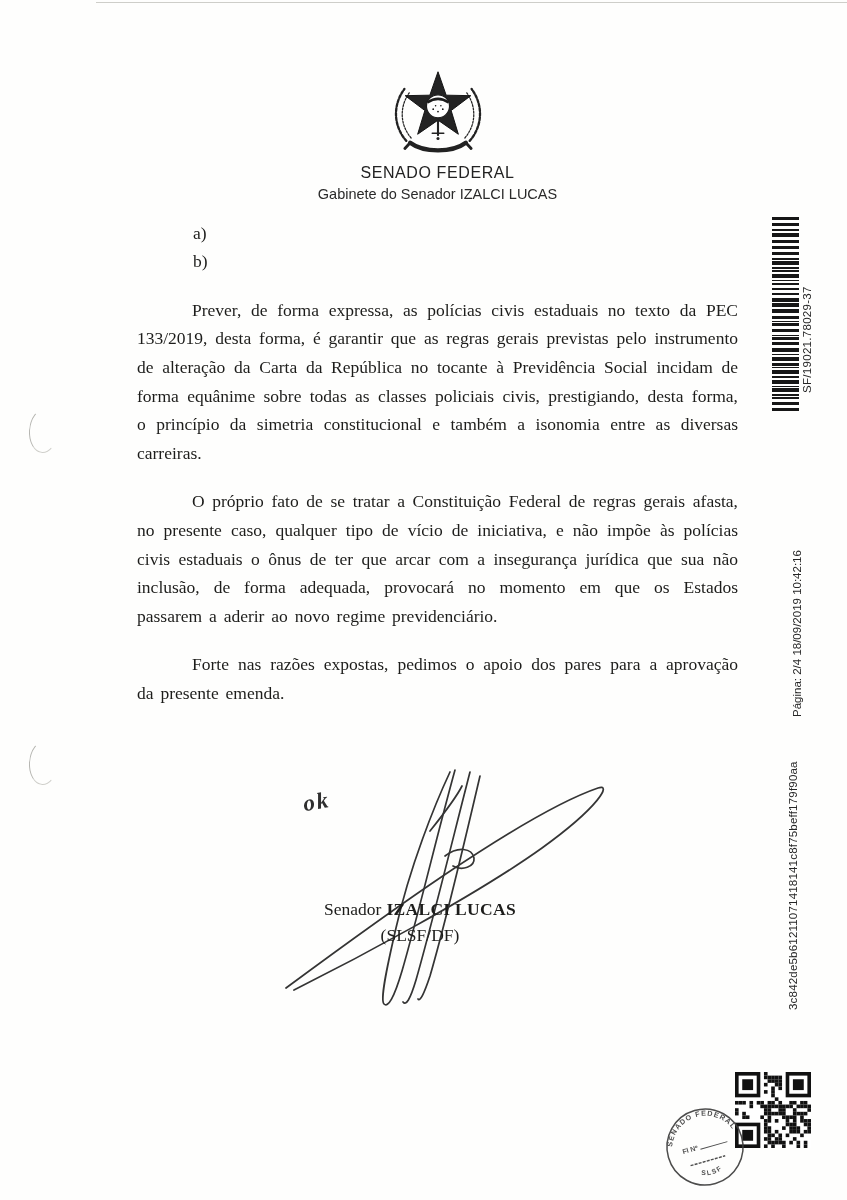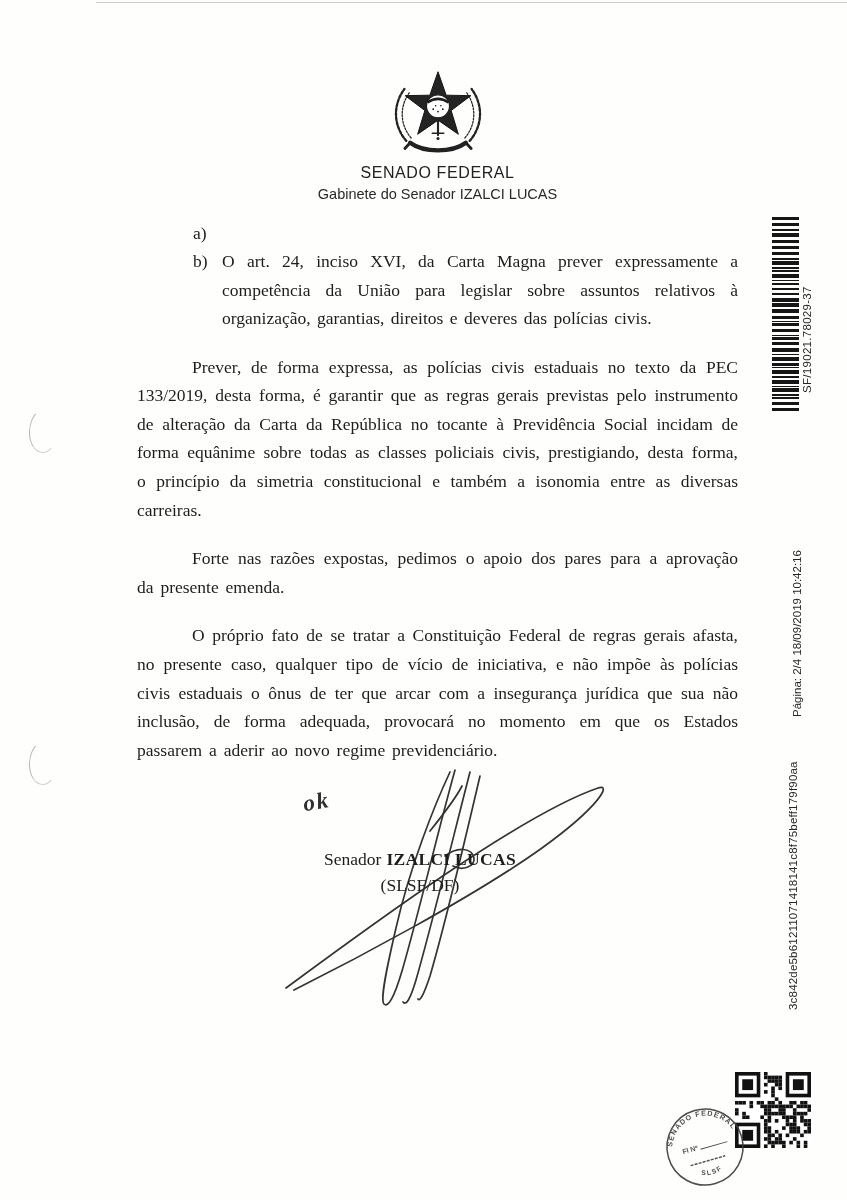--- a/index.html
+++ b/index.html
@@ -23,21 +23,21 @@
   .li-marker{width:29px; flex:0 0 29px; margin-left:56px;}
   .li-text{flex:1; text-align:justify;}
 
   .body-par{
     margin:20px 0 0 0; font-size:17.5px; line-height:28.6px;
     text-align:justify; text-indent:55px; word-spacing:2.5px;
   }
 
   .place-date{position:absolute; left:265px; top:752px; font-size:17.5px; word-spacing:2px;}
 
-  .signer-block{position:absolute; left:260px; top:846px; width:320px; text-align:center; font-size:17.5px; line-height:26px;}
+  .signer-block{position:absolute; left:260px; top:896px; width:320px; text-align:center; font-size:17.5px; line-height:26px;}
   .signer-prefix{margin-right:5px;}
   .signer-name{font-weight:bold; letter-spacing:.3px;}
 
   .ok-note{
     position:absolute; left:303px; top:789px;
     font-style:italic; font-weight:600; font-size:23px; color:#2f2f2f;
     transform:rotate(-10deg); letter-spacing:2px;
   }
 
   .signature-svg{position:absolute; left:270px; top:756px; width:350px; height:264px;}
@@ -112,27 +112,26 @@
       <div class="org-name">SENADO FEDERAL</div>
       <div class="office-name">Gabinete do Senador IZALCI LUCAS</div>
     </div>
 
     <ol class="alpha-list">
       <li>
         <span class="li-marker">a)</span>
       </li>
       <li>
         <span class="li-marker">b)</span>
-        <span class="li-text">O art. 24, inciso XVI, da Carta Magna prever expressamente a competência da União para legislar sobre assuntos relativos à organização, garantias, direitos e deveres das polícias civis.</span>
       </li>
     </ol>
 
     <p class="body-par">Prever, de forma expressa, as polícias civis estaduais no texto da PEC 133/2019, desta forma, é garantir que as regras gerais previstas pelo instrumento de alteração da Carta da República no tocante à Previdência Social incidam de forma equânime sobre todas as classes policiais civis, prestigiando, desta forma, o princípio da simetria constitucional e também a isonomia entre as diversas carreiras.</p>
+    <p class="body-par">O próprio fato de se tratar a Constituição Federal de regras gerais afasta, no presente caso, qualquer tipo de vício de iniciativa,  e não impõe às polícias civis estaduais o ônus de ter que arcar com a insegurança jurídica que sua não inclusão, de forma adequada, provocará no momento em que os Estados passarem a aderir ao novo regime previdenciário.</p>
     <p class="body-par">Forte nas razões expostas, pedimos o apoio dos pares para a aprovação da presente emenda.</p>
-    <p class="body-par">O próprio fato de se tratar a Constituição Federal de regras gerais afasta, no presente caso, qualquer tipo de vício de iniciativa,  e não impõe às polícias civis estaduais o ônus de ter que arcar com a insegurança jurídica que sua não inclusão, de forma adequada, provocará no momento em que os Estados passarem a aderir ao novo regime previdenciário.</p>
   </div>
 
 
   <div class="ok-note">ok</div>
 
   <svg class="signature-svg" viewBox="0 0 350 264">
     <g fill="none" stroke="#1f1f1f" stroke-width="1.7" stroke-linecap="round" opacity=".9">
       <path d="M 16,232 C 100,170 252,58 328,32 C 342,27 330,50 272,92 C 202,142 82,205 24,234"></path>
       <path d="M 185,14 C 168,75 148,160 132,215 C 124,242 118,252 114,248 C 110,244 116,215 126,172 C 140,110 165,48 180,16"></path>
       <path d="M 200,16 C 184,78 162,168 146,224 C 140,244 136,250 133,246"></path>

